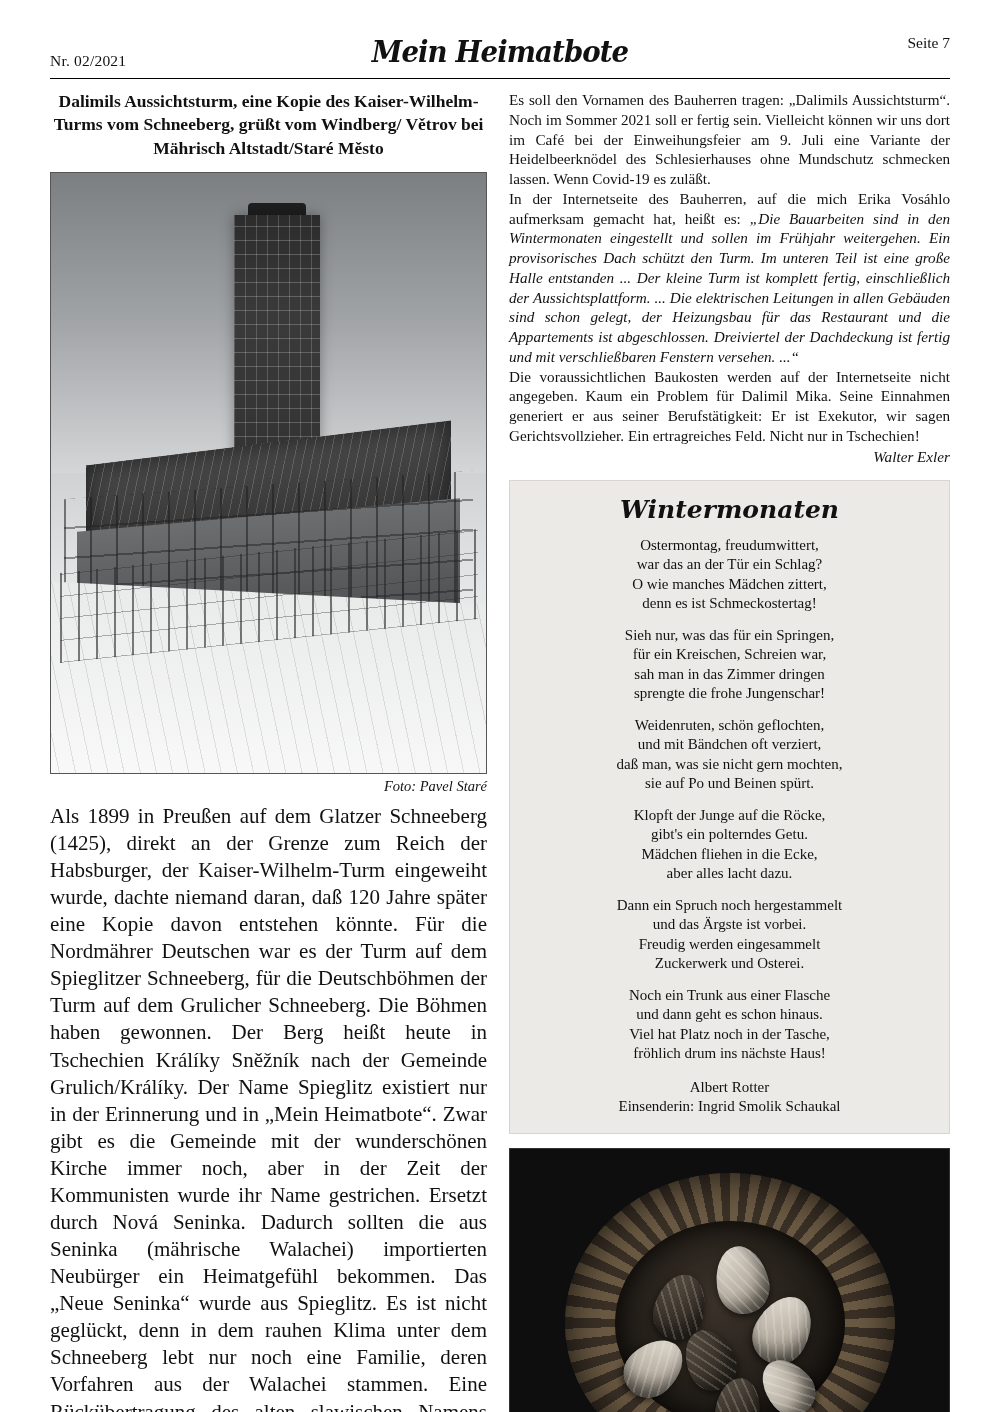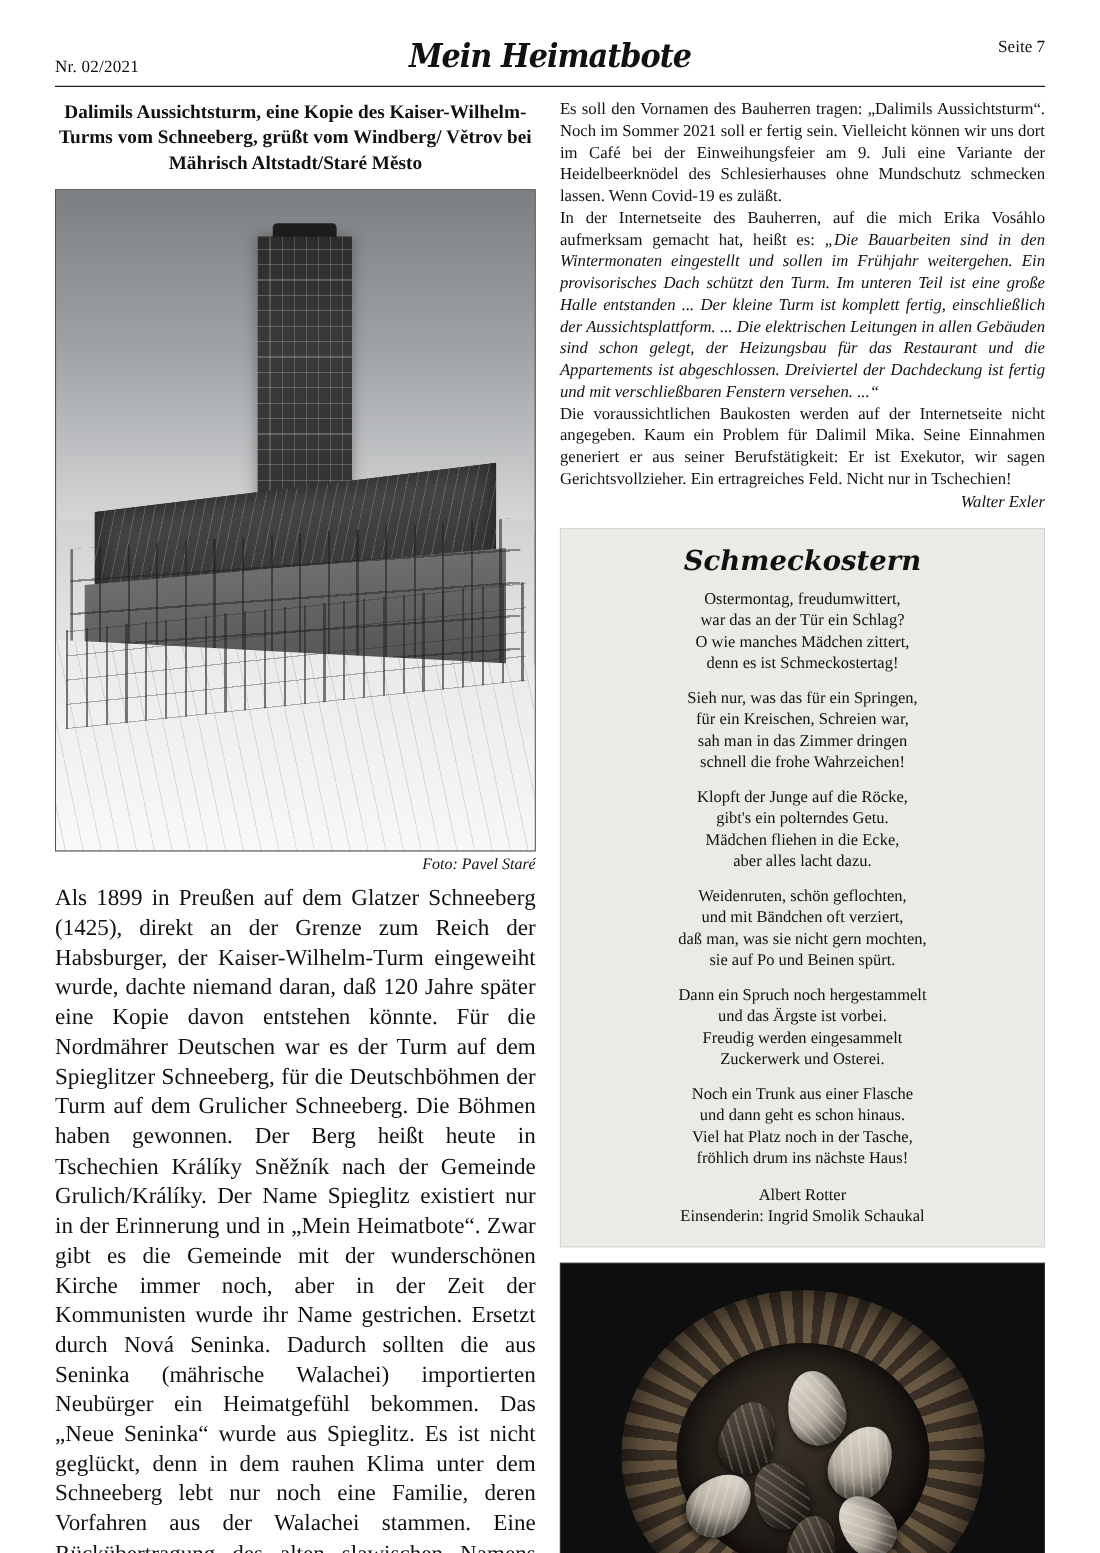--- a/index.html
+++ b/index.html
@@ -333,37 +333,37 @@
   <div class="body-text-right">
     <p>Es soll den Vornamen des Bauherren tragen: „Dalimils Aussichtsturm“. Noch im Sommer 2021 soll er fertig sein. Vielleicht können wir uns dort im Café bei der Einweihungsfeier am 9. Juli eine Variante der Heidelbeerknödel des Schlesierhauses ohne Mundschutz schmecken lassen. Wenn Covid-19 es zuläßt.</p>
     <p>
       <span>In der Internetseite des Bauherren, auf die mich Erika Vosáhlo aufmerksam gemacht hat, heißt es: </span><span class="italic-quote">„Die Bauarbeiten sind in den Wintermonaten eingestellt und sollen im Frühjahr weitergehen. Ein provisorisches Dach schützt den Turm. Im unteren Teil ist eine große Halle entstanden ... Der kleine Turm ist komplett fertig, einschließlich der Aussichtsplattform. ... Die elektrischen Leitungen in allen Gebäuden sind schon gelegt, der Heizungsbau für das Restaurant und die Appartements ist abgeschlossen. Dreiviertel der Dachdeckung ist fertig und mit verschließbaren Fenstern versehen. ...“</span>
     </p>
     <p>Die voraussichtlichen Baukosten werden auf der Internetseite nicht angegeben. Kaum ein Problem für Dalimil Mika. Seine Einnahmen generiert er aus seiner Berufstätigkeit: Er ist Exekutor, wir sagen Gerichtsvollzieher. Ein ertragreiches Feld. Nicht nur in Tschechien!</p>
   </div>
   <div class="signature">Walter Exler</div>
 
   <div class="poem-box">
-    <div class="poem-title">Schmeckostern</div>
+    <div class="poem-title">Wintermonaten</div>
     <div class="poem-stanza" style="white-space: pre-line;">Ostermontag, freudumwittert,
 war das an der Tür ein Schlag?
 O wie manches Mädchen zittert,
 denn es ist Schmeckostertag!</div>
     <div class="poem-stanza" style="white-space: pre-line;">Sieh nur, was das für ein Springen,
 für ein Kreischen, Schreien war,
 sah man in das Zimmer dringen
-schnell die frohe Wahrzeichen!</div>
+sprengte die frohe Jungenschar!</div>
+    <div class="poem-stanza" style="white-space: pre-line;">Weidenruten, schön geflochten,
+und mit Bändchen oft verziert,
+daß man, was sie nicht gern mochten,
+sie auf Po und Beinen spürt.</div>
     <div class="poem-stanza" style="white-space: pre-line;">Klopft der Junge auf die Röcke,
 gibt's ein polterndes Getu.
 Mädchen fliehen in die Ecke,
 aber alles lacht dazu.</div>
-    <div class="poem-stanza" style="white-space: pre-line;">Weidenruten, schön geflochten,
-und mit Bändchen oft verziert,
-daß man, was sie nicht gern mochten,
-sie auf Po und Beinen spürt.</div>
     <div class="poem-stanza" style="white-space: pre-line;">Dann ein Spruch noch hergestammelt
 und das Ärgste ist vorbei.
 Freudig werden eingesammelt
 Zuckerwerk und Osterei.</div>
     <div class="poem-stanza" style="white-space: pre-line;">Noch ein Trunk aus einer Flasche
 und dann geht es schon hinaus.
 Viel hat Platz noch in der Tasche,
 fröhlich drum ins nächste Haus!</div>
     <div class="poem-author" style="white-space: pre-line;">Albert Rotter
 Einsenderin: Ingrid Smolik Schaukal</div>

